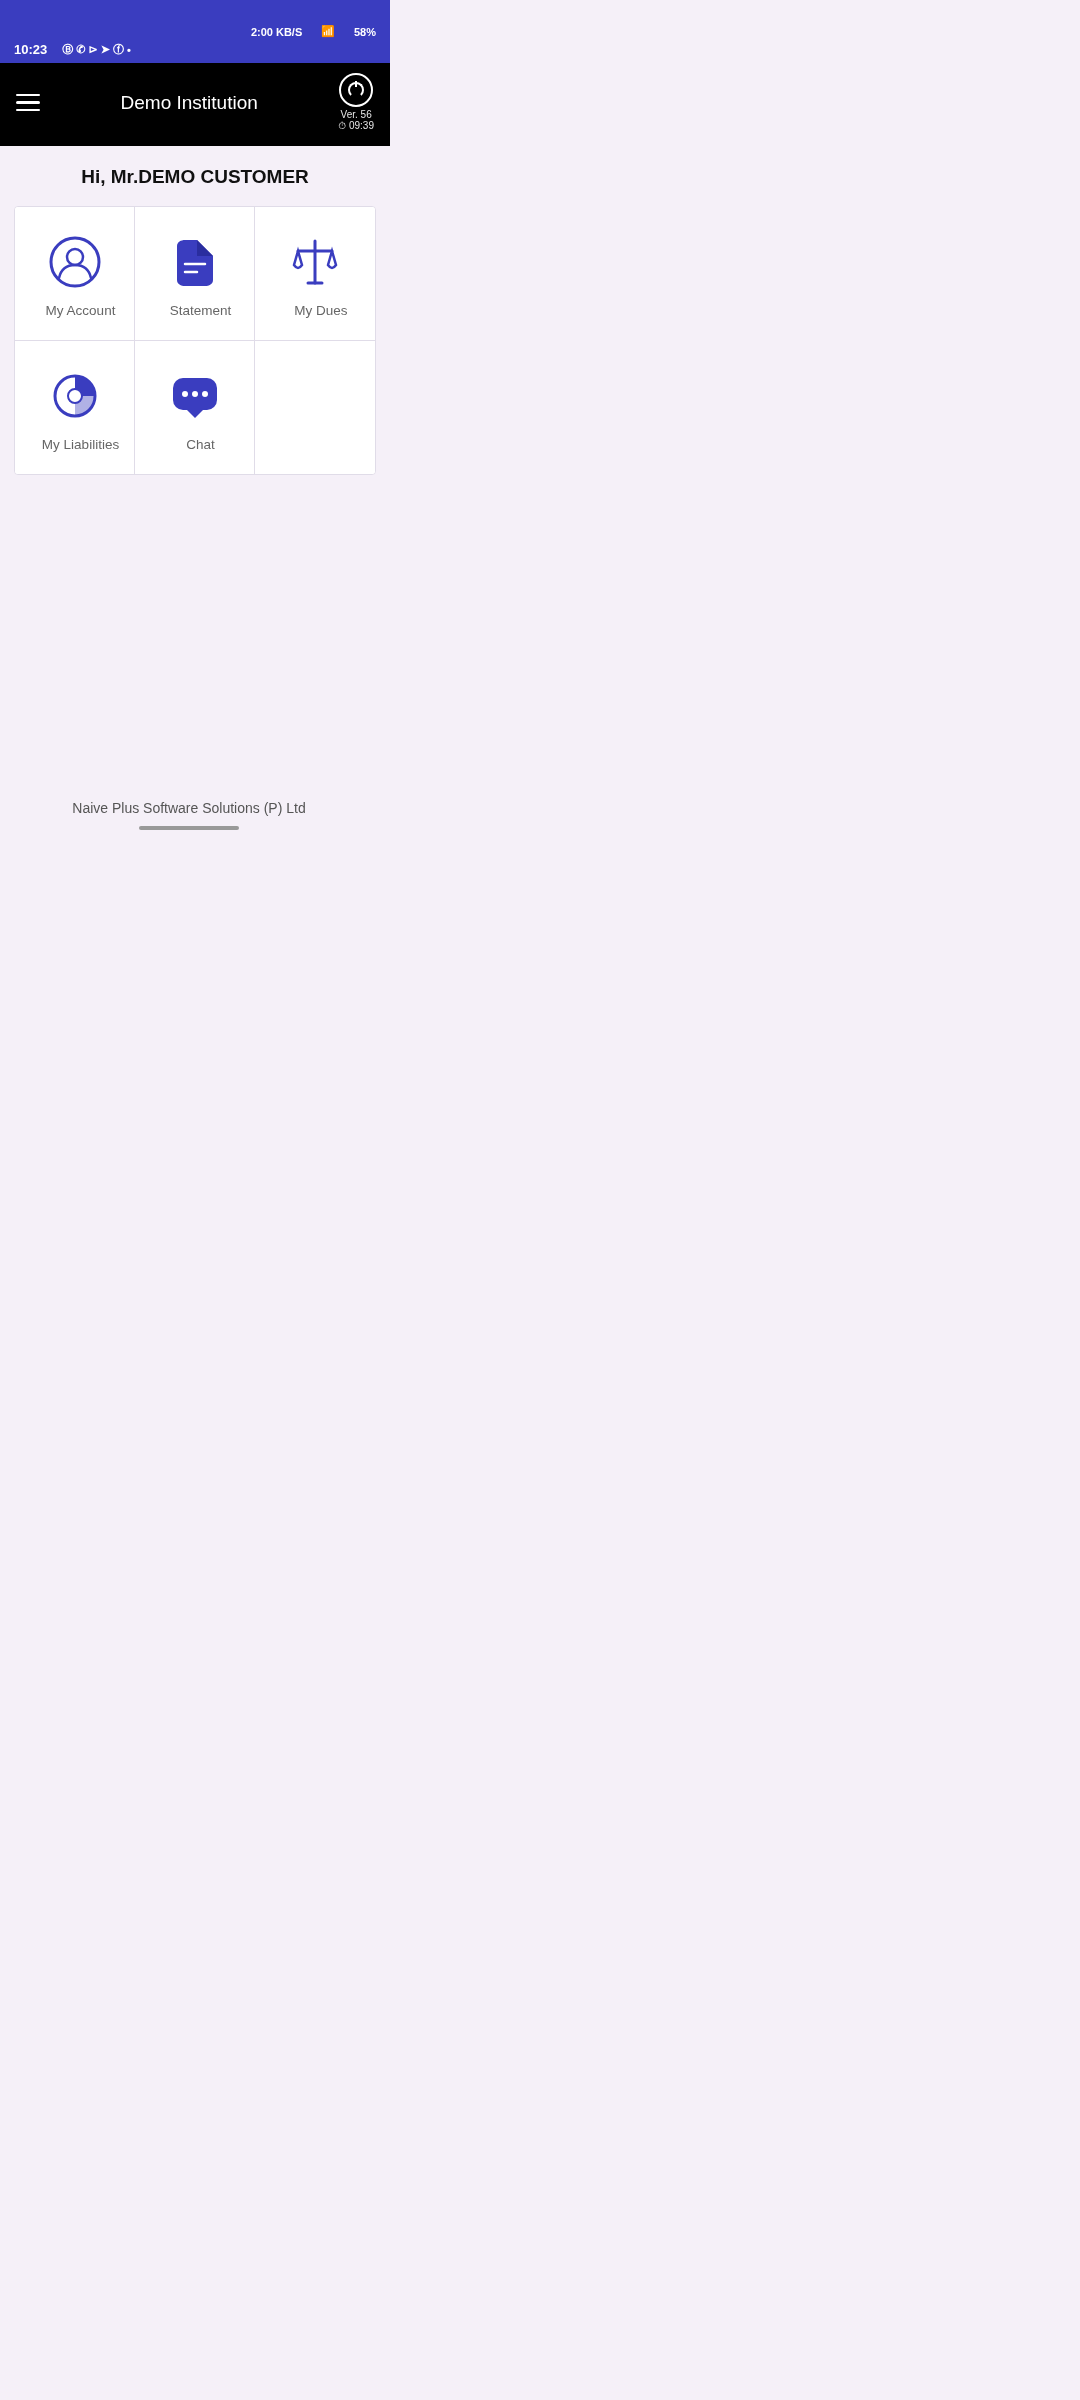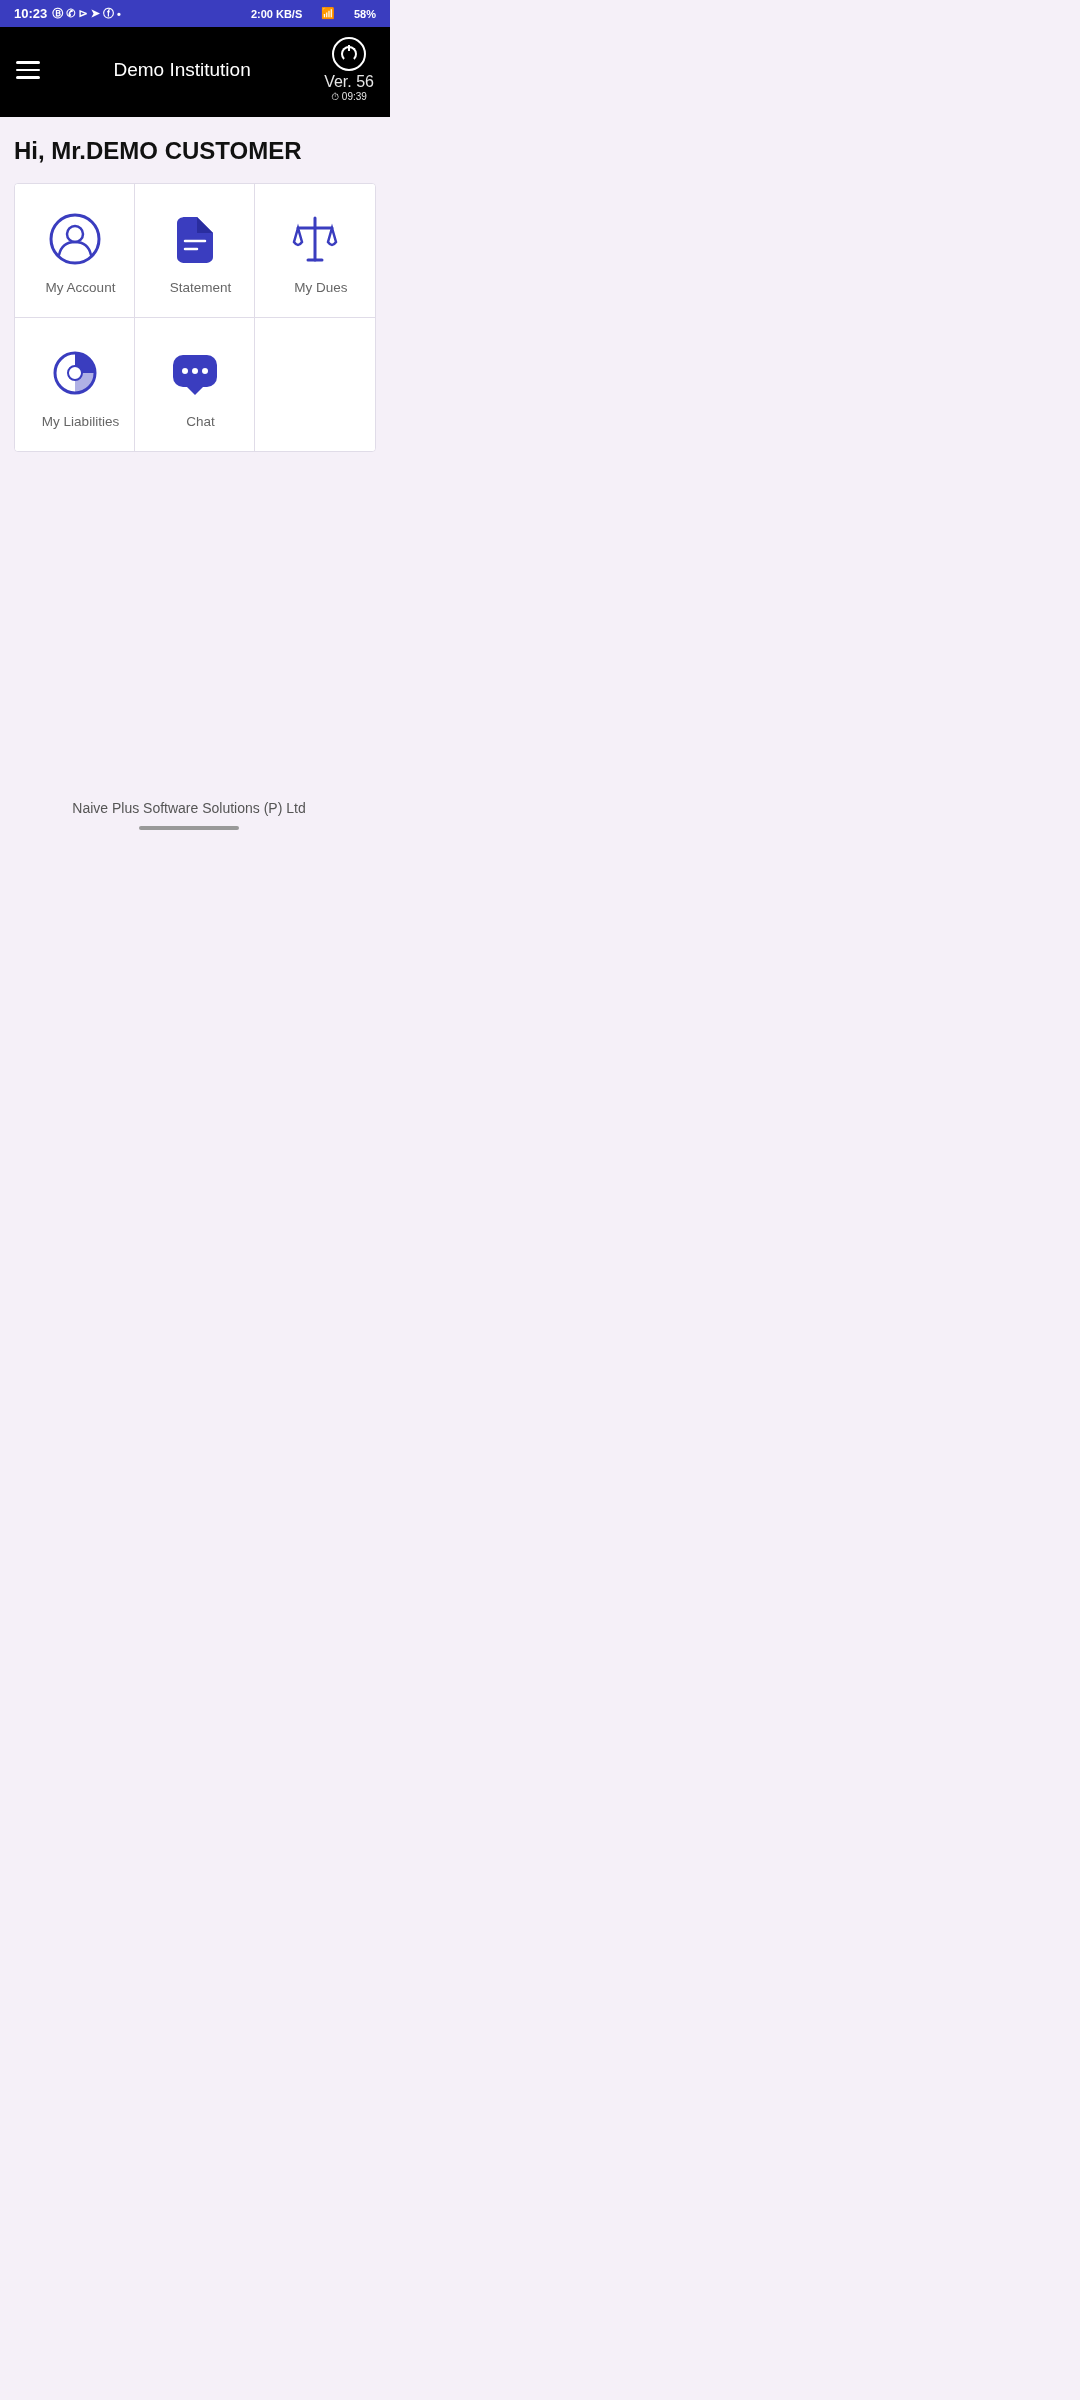--- a/index.html
+++ b/index.html
@@ -26,21 +26,22 @@
       justify-content: space-between;
       align-items: center;
       padding: 6px 14px;
       font-size: 12px;
       font-weight: 600;
     }
 
     .status-left {
       display: flex;
       align-items: center;
-      gap: 5px;
+      gap: 15px;
+      margin-top: 36px;
     }
 
     .status-time {
       font-size: 13px;
       font-weight: 700;
     }
 
     .status-icons {
       display: flex;
       gap: 3px;
@@ -117,42 +118,43 @@
     .power-btn::after {
       content: '';
       width: 2.5px;
       height: 6px;
       background: white;
       position: absolute;
       top: 6px;
     }
 
     .version-text {
-      font-size: 16px;
+      font-size: 10px;
       color: rgba(255,255,255,0.9);
       margin-top: 2px;
     }
 
     .time-display {
       font-size: 10px;
       color: rgba(255,255,255,0.9);
     }
 
     
     .main-content {
       background-color: #f5f0f8;
       flex: 1;
       padding: 20px 14px;
     }
 
     .greeting {
-      font-size: 24px;
+      font-size: 19px;
       font-weight: 700;
       color: #111;
       margin-bottom: 18px;
+      text-align: center;
     }
 
     
     .menu-grid {
       display: grid;
       grid-template-columns: 1fr 1fr 1fr;
       border: 1px solid #e0dce8;
       border-radius: 4px;
       overflow: hidden;
       background: white;

